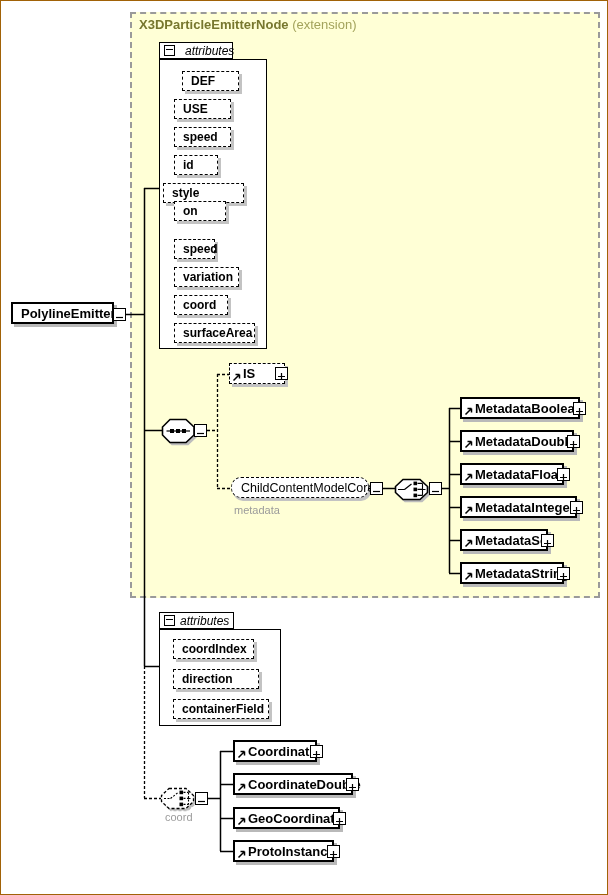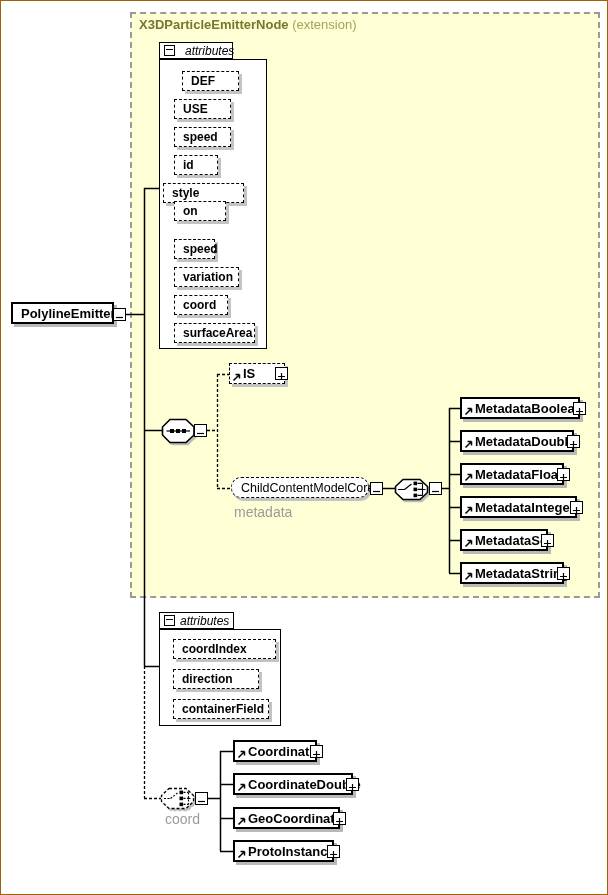--- a/index.html
+++ b/index.html
@@ -53,21 +53,21 @@
   
   .stadium{
     background:#fff;border:1px dashed #000;height:21px;border-radius:10px;z-index:2;
     box-shadow:2px 3px 0 #c3c3c3;display:flex;align-items:center;
     font-size:12.5px;padding-left:9px;white-space:nowrap;
   }
   .arrow-icon{position:absolute;left:2px;bottom:1px;width:10px;height:10px;}
   .toggle{
     width:13px;height:13px;background:#fff;border:1px solid #000;z-index:4;
   }
-  .annot{font-size:14px;color:#9b9b9b;z-index:2;white-space:nowrap;}
+  .annot{font-size:11px;color:#9b9b9b;z-index:2;white-space:nowrap;}
   .octa{z-index:2;}
   .octa svg{display:block;filter:drop-shadow(2px 2px 0 #bdbdbd);}
 </style>
 </head>
 <body>
 
 <div id="canvas">
 
   <div class="abs ext-box"></div>
   <div class="abs ext-title">
@@ -265,21 +265,21 @@
   </div>
   <div class="abs toggle" style="left:556px;top:566px"><svg width="11" height="11">
         <path d="M2 5.5 H9 M5.5 2 V9" stroke="#000" stroke-width="1.2"></path>
       </svg></div>
 
   <div class="abs grp-body" style="left:158px;top:628px;width:122px;height:97px"></div>
   <div class="abs grp-tab" style="left:158px;top:611px;width:75px;height:17px">
     <span class="mini-toggle"></span>
     <span>attributes</span>
   </div>
-  <div class="abs box-attr" style="left:172px;top:638px;width:103px">
+  <div class="abs box-attr" style="left:172px;top:638px;width:81px">
       <span>coordIndex</span>
     </div>
   <div class="abs box-attr" style="left:172px;top:668px;width:86px">
       <span>direction</span>
     </div>
   <div class="abs box-attr" style="left:172px;top:698px;width:96px">
       <span>containerField</span>
     </div>
 
   <div class="abs octa" style="left:159px;top:786px">

